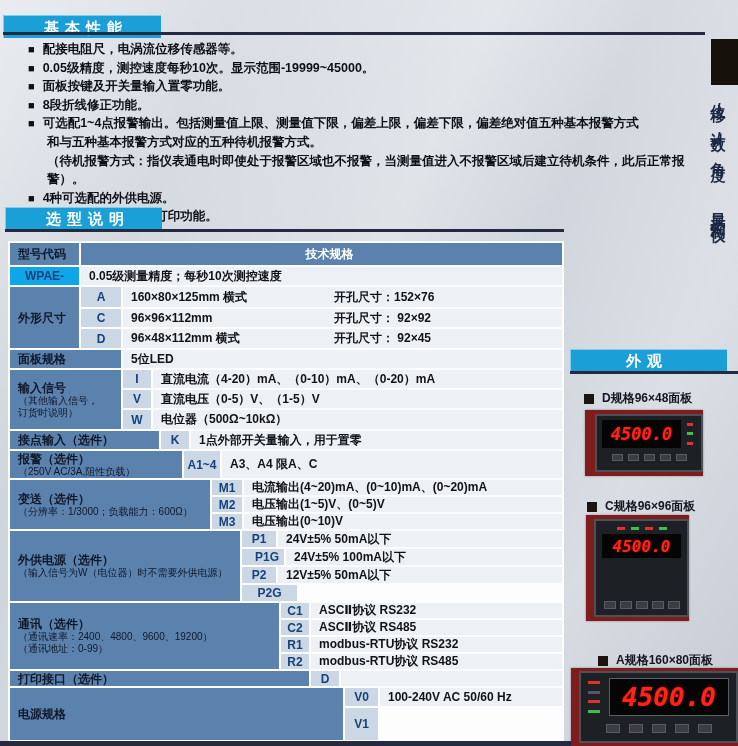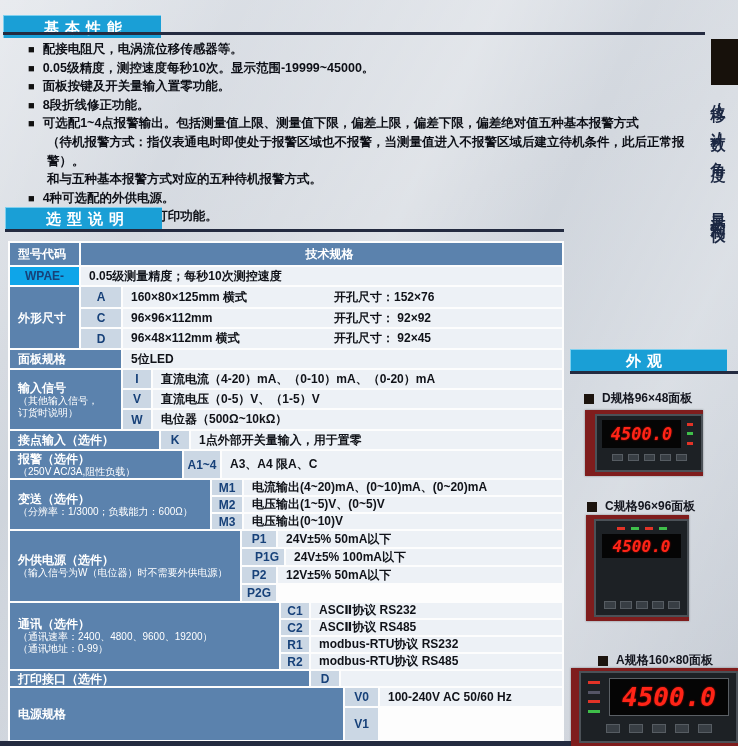--- a/index.html
+++ b/index.html
@@ -19,21 +19,21 @@
   }
   .sec-line{background:#242b40;}
   
   .feat-line{display:flex;align-items:flex-start;line-height:18.6px;color:#0d0f16;font-size:12.5px;font-weight:bold;}
   .feat-line .bullet{font-size:11px;margin-right:8px;line-height:18.6px;color:#111;}
   .feat-sub{padding-left:19px;line-height:18.6px;color:#0d0f16;font-size:12.5px;font-weight:bold;}
   
   #spec-table{left:8px;top:241px;width:556px;background:#fdfdfd;padding:2px;box-sizing:border-box;
     display:flex;flex-direction:column;gap:2px;}
   .tgroup{display:flex;gap:2px;}
-  .lblcell{background:#5b82ad;color:#ffffff;box-sizing:border-box;padding:2px 0 2px 8px;
+  .lblcell{background:#5b82ad;color:#0f172a;box-sizing:border-box;padding:2px 0 2px 8px;
     display:flex;flex-direction:column;justify-content:center;flex-shrink:0;}
   .lbl-main{font-size:12px;font-weight:bold;line-height:14px;}
   .lbl-sub{font-size:10px;line-height:12px;}
   .gitems{flex:1;display:flex;flex-direction:column;gap:2px;}
   .trow{display:flex;gap:2px;}
   .codecell{background:#cbd7e4;color:#174179;font-weight:bold;font-size:12px;
     display:flex;align-items:center;justify-content:center;flex-shrink:0;}
   .valcell{background:#edf1f6;color:#101218;font-size:12px;font-weight:bold;flex:1;
     display:flex;align-items:center;padding-left:8px;box-sizing:border-box;}
   .valcell.center{justify-content:center;padding-left:16px;}
@@ -76,22 +76,22 @@
     <span>面板按键及开关量输入置零功能。</span>
   </div>
   <div class="feat-line">
     <span class="bullet">■</span>
     <span>8段折线修正功能。</span>
   </div>
   <div class="feat-line">
     <span class="bullet">■</span>
     <span>可选配1~4点报警输出。包括测量值上限、测量值下限，偏差上限，偏差下限，偏差绝对值五种基本报警方式</span>
   </div>
+  <div class="feat-sub">和与五种基本报警方式对应的五种待机报警方式。</div>
   <div class="feat-sub">（待机报警方式：指仪表通电时即使处于报警区域也不报警，当测量值进入不报警区域后建立待机条件，此后正常报警）。</div>
-  <div class="feat-sub">和与五种基本报警方式对应的五种待机报警方式。</div>
   <div class="feat-line">
     <span class="bullet">■</span>
     <span>4种可选配的外供电源。</span>
   </div>
   <div class="feat-line">
     <span class="bullet">■</span>
     <span>可选配通讯、变送和打印功能。</span>
   </div>
 </div>
 
@@ -220,21 +220,21 @@
       </div>
       <div class="trow" style="height:16px;">
         <div class="codecell" style="width:34px;padding-left:8px;">P1G</div>
         <div class="valcell">24V±5% 100mA以下</div>
       </div>
       <div class="trow" style="height:16px;">
         <div class="codecell" style="width:34px;">P2</div>
         <div class="valcell">12V±5% 50mA以下</div>
       </div>
       <div class="trow" style="height:16px;">
-        <div class="codecell" style="width:34px;">P2G</div>
+        <div class="codecell" style="width:55px;">P2G</div>
       </div>
     </div>
   </div>
 
   <div class="tgroup">
     <div class="lblcell" style="width:269px;">
       <span class="lbl-main">通讯（选件）</span>
       <span class="lbl-sub">（通讯速率：2400、4800、9600、19200）</span>
       <span class="lbl-sub">（通讯地址：0-99）</span>
     </div>

